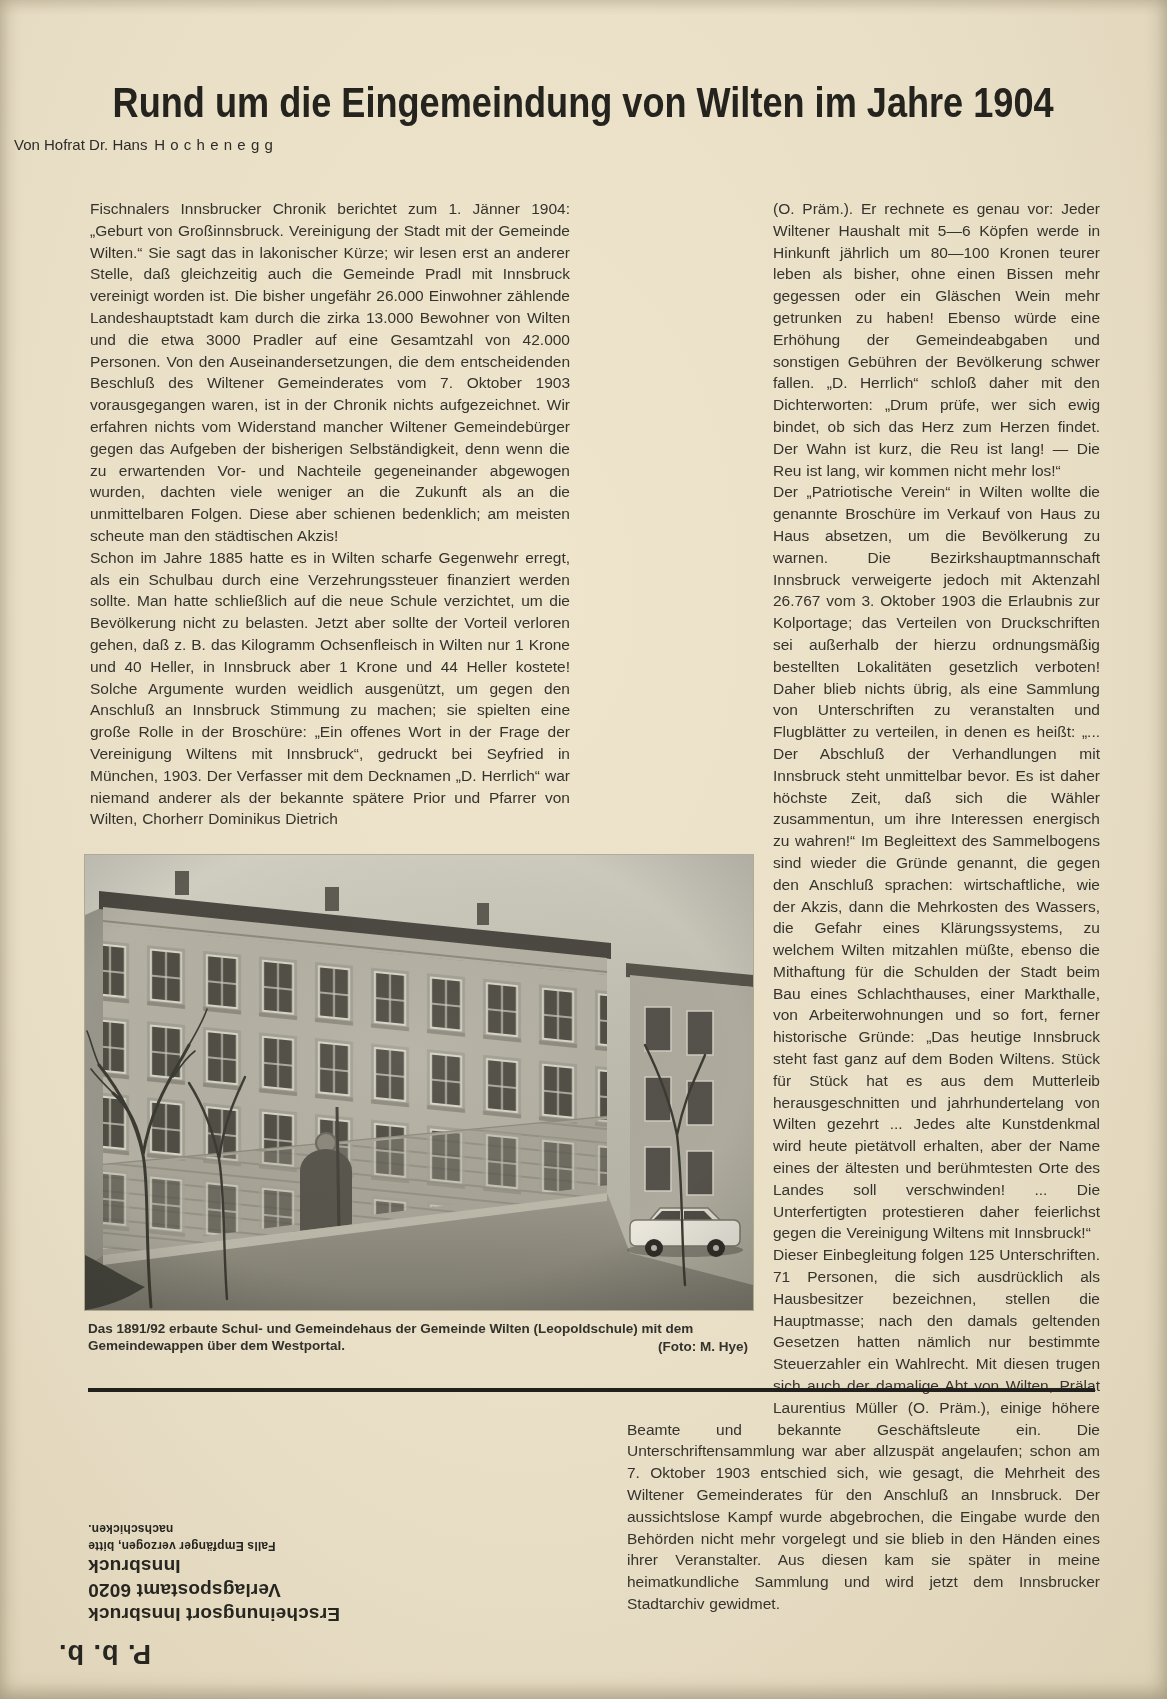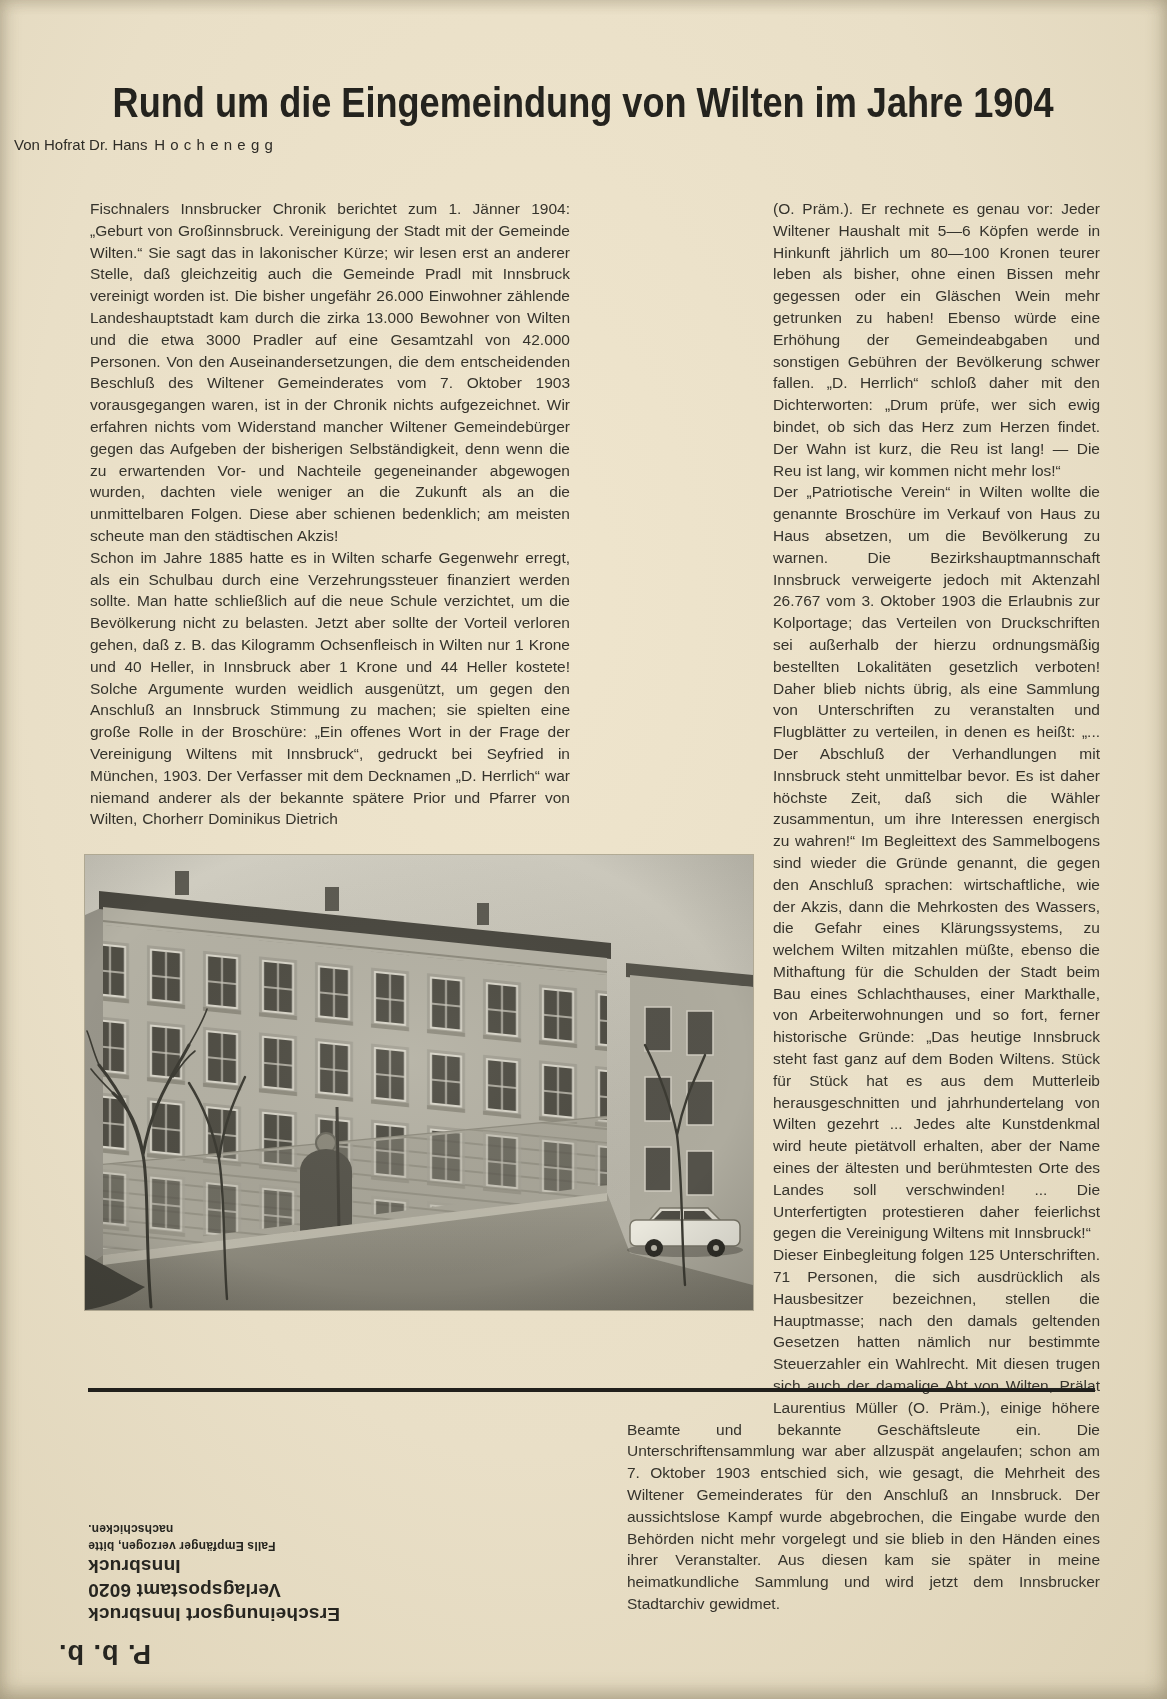--- a/index.html
+++ b/index.html
@@ -153,20 +153,24 @@
         <path d="M14,210 C8,196 6,186 2,176 M104,190 C112,176 118,166 122,154 M28,238 C18,228 12,222 6,214 M88,222 C96,210 102,202 110,196" stroke-width="1.6"></path>
         <path d="M142,444 C138,390 140,340 134,304 M134,304 C126,266 114,244 104,228 M134,304 C140,262 152,240 160,222" stroke-width="2.4"></path>
         <path d="M600,430 C596,380 598,330 592,280 M592,280 C584,240 570,210 560,190 M592,280 C600,240 612,220 620,200" stroke-width="2.4"></path>
         <path d="M0,400 C20,410 42,424 60,432 C40,445 20,452 0,455 Z" fill="#45443c" stroke="none"></path>
       </g>
 
       <rect x="0" y="0" width="668" height="455" fill="url(#vign)"></rect>
     </svg>
   </figure>
 
+  <div class="caption">
+    <p>Das 1891/92 erbaute Schul- und Gemeindehaus der Gemeinde Wilten (Leopoldschule) mit dem Gemeindewappen über dem Westportal.</p>
+    <span class="credit">(Foto: M. Hye)</span>
+  </div>
 
   <div class="rule"></div>
 
   <div class="imprint">
     <div class="pbb">P. b. b.</div>
     <div class="impline">Erscheinungsort Innsbruck</div>
     <div class="impline">Verlagspostamt 6020 Innsbruck</div>
     <div class="impnote">Falls Empfänger verzogen, bitte nachschicken.</div>
   </div>
 

